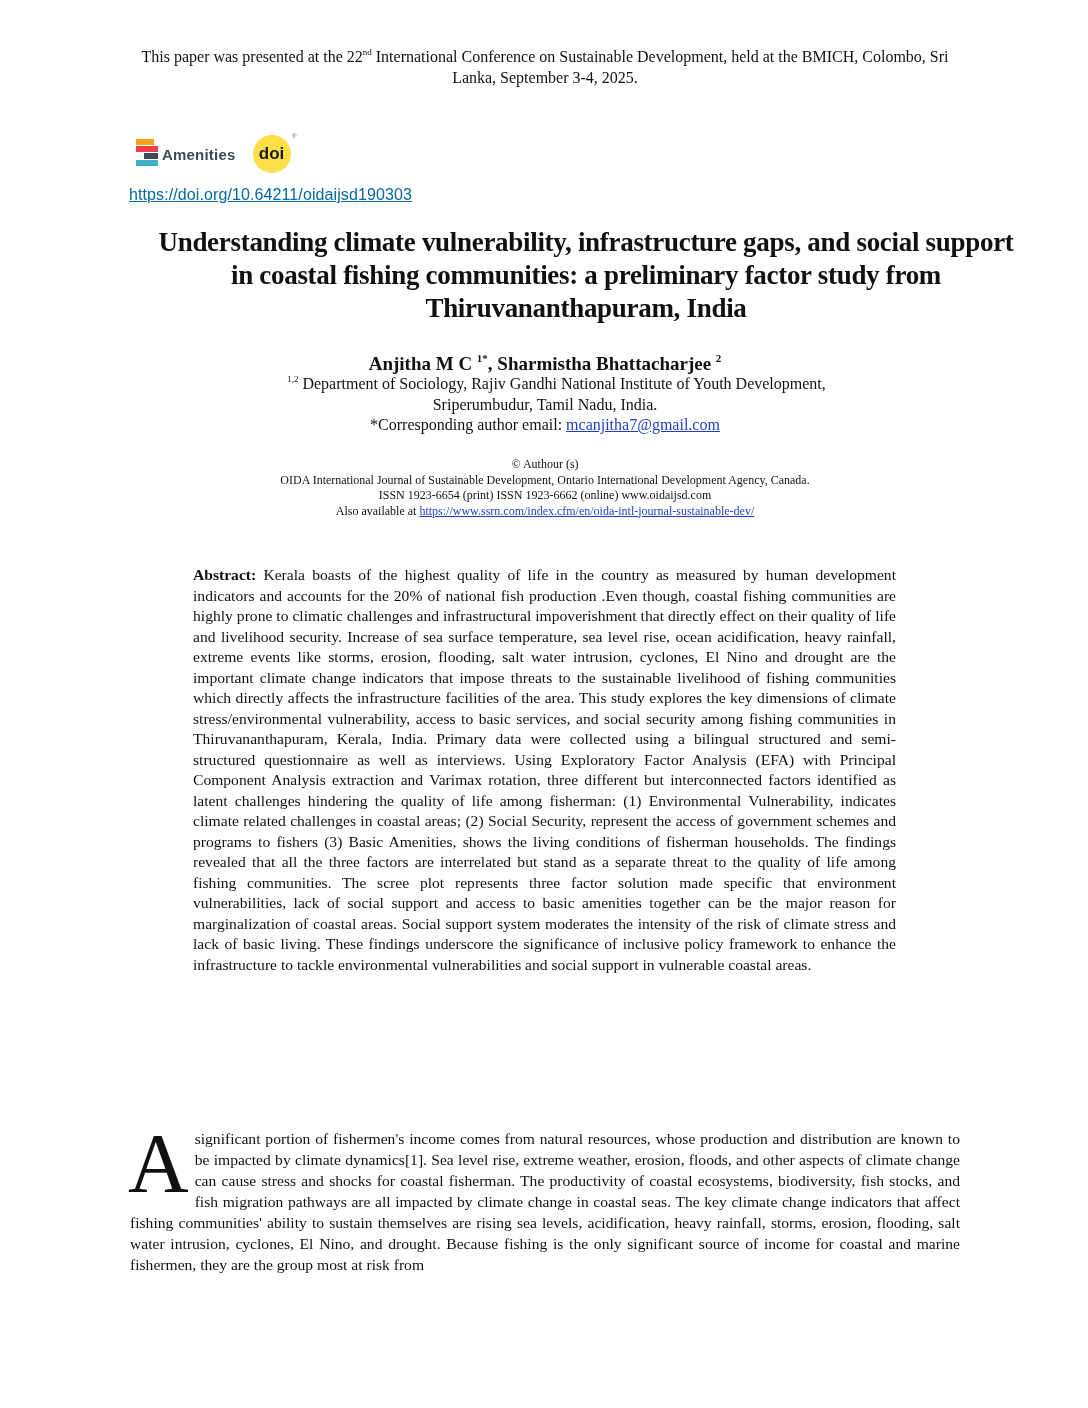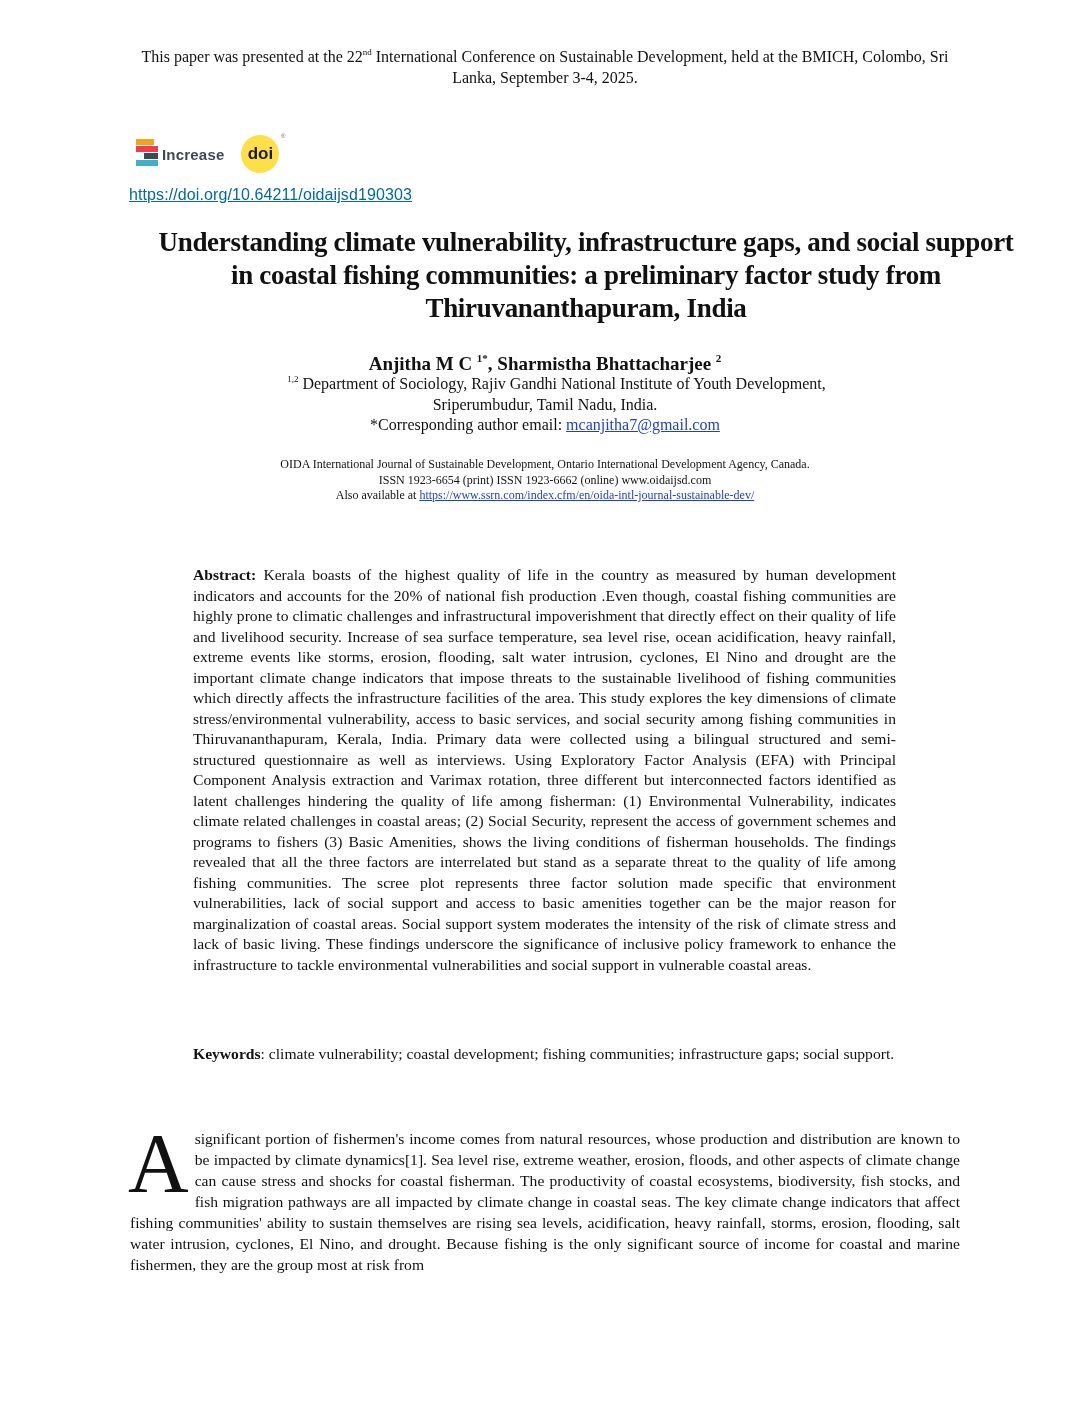--- a/index.html
+++ b/index.html
@@ -82,46 +82,46 @@
   <div class="conf-note"><span>This paper was presented at the 22</span><sup>nd</sup><span> International Conference on Sustainable Development, held at the BMICH, Colombo, Sri Lanka, September 3-4, 2025.</span></div>
 
   <div class="logos">
     <div class="crossref">
       <div class="crossref-mark">
         <span style="top:0;width:18px;background:#f6a21c;"></span>
         <span style="top:7px;width:22px;background:#ef3f4b;"></span>
         <span style="top:14px;width:14px;background:#3d4a56;left:8px;"></span>
         <span style="top:21px;width:22px;background:#3eb1c8;"></span>
       </div>
-      <span class="crossref-text">Increase</span>
+      <span class="crossref-text">Amenities</span>
     </div>
     <div class="doi-badge">
       <span>doi</span>
       <span class="reg">®</span>
     </div>
   </div>
 
   <a class="doi-link">https://doi.org/10.64211/oidaijsd190303</a>
 
   <div class="title">Understanding climate vulnerability, infrastructure gaps, and social support in coastal fishing communities: a preliminary factor study from Thiruvananthapuram, India</div>
 
   <div class="authors"><span>Anjitha M C </span><sup>1*</sup><span>, </span><span>Sharmistha Bhattacharjee </span><sup>2</sup></div>
 
   <div class="affil" style="top:374px;">
     <div><sup>1,2</sup><span> Department of Sociology, Rajiv Gandhi National Institute of Youth Development,</span></div>
     <div>Sriperumbudur, Tamil Nadu, India.</div>
     <div><span>*Corresponding author email: </span><a>mcanjitha7@gmail.com</a></div>
   </div>
 
   <div class="journal">
+    <div>© Authour (s)</div>
     <div>OIDA International Journal of Sustainable Development, Ontario International Development Agency, Canada.</div>
     <div>ISSN 1923-6654 (print) ISSN 1923-6662 (online) www.oidaijsd.com</div>
     <div><span>Also available at </span><a>https://www.ssrn.com/index.cfm/en/oida-intl-journal-sustainable-dev/</a></div>
   </div>
 
   <div class="abstract"><b>Abstract:</b><span> Kerala boasts of the highest quality of life in the country as measured by human development indicators and accounts for the 20% of national fish production .Even though, coastal fishing communities are highly prone to climatic challenges and infrastructural impoverishment that directly effect on their quality of life and livelihood security. Increase of sea surface temperature, sea level rise, ocean acidification, heavy rainfall, extreme events like storms, erosion, flooding, salt water intrusion, cyclones, El Nino and drought are the important climate change indicators that impose threats to the sustainable livelihood of fishing communities which directly affects the infrastructure facilities of the area. This study explores the key dimensions of climate stress/environmental vulnerability, access to basic services, and social security among fishing communities in Thiruvananthapuram, Kerala, India. Primary data were collected using a bilingual structured and semi-structured questionnaire as well as interviews. Using Exploratory Factor Analysis (EFA) with Principal Component Analysis extraction and Varimax rotation, three different but interconnected factors identified as latent challenges hindering the quality of life among fisherman: (1) Environmental Vulnerability, indicates climate related challenges in coastal areas; (2) Social Security, represent the access of government schemes and programs to fishers (3) Basic Amenities, shows the living conditions of fisherman households. The findings revealed that all the three factors are interrelated but stand as a separate threat to the quality of life among fishing communities. The scree plot represents three factor solution made specific that environment vulnerabilities, lack of social support and access to basic amenities together can be the major reason for marginalization of coastal areas. Social support system moderates the intensity of the risk of climate stress and lack of basic living. These findings underscore the significance of inclusive policy framework to enhance the infrastructure to tackle environmental vulnerabilities and social support in vulnerable coastal areas.</span></div>
 
-  <div class="keywords"><b>Keywords</b><span>: climate vulnerability; coastal development; fishing communities; infrastructure gaps; social support.</span></div>
 
 
   <div class="intro-body"><span class="dropcap">A</span><span>significant portion of fishermen's income comes from natural resources, whose production and distribution are known to be impacted by climate dynamics[1]. Sea level rise, extreme weather, erosion, floods, and other aspects of climate change can cause stress and shocks for coastal fisherman. The productivity of coastal ecosystems, biodiversity, fish stocks, and fish migration pathways are all impacted by climate change in coastal seas. The key climate change indicators that affect fishing communities' ability to sustain themselves are rising sea levels, acidification, heavy rainfall, storms, erosion, flooding, salt water intrusion, cyclones, El Nino, and drought. Because fishing is the only significant source of income for coastal and marine fishermen, they are the group most at risk from</span></div>
 
 </div>
 
 </body></html>

